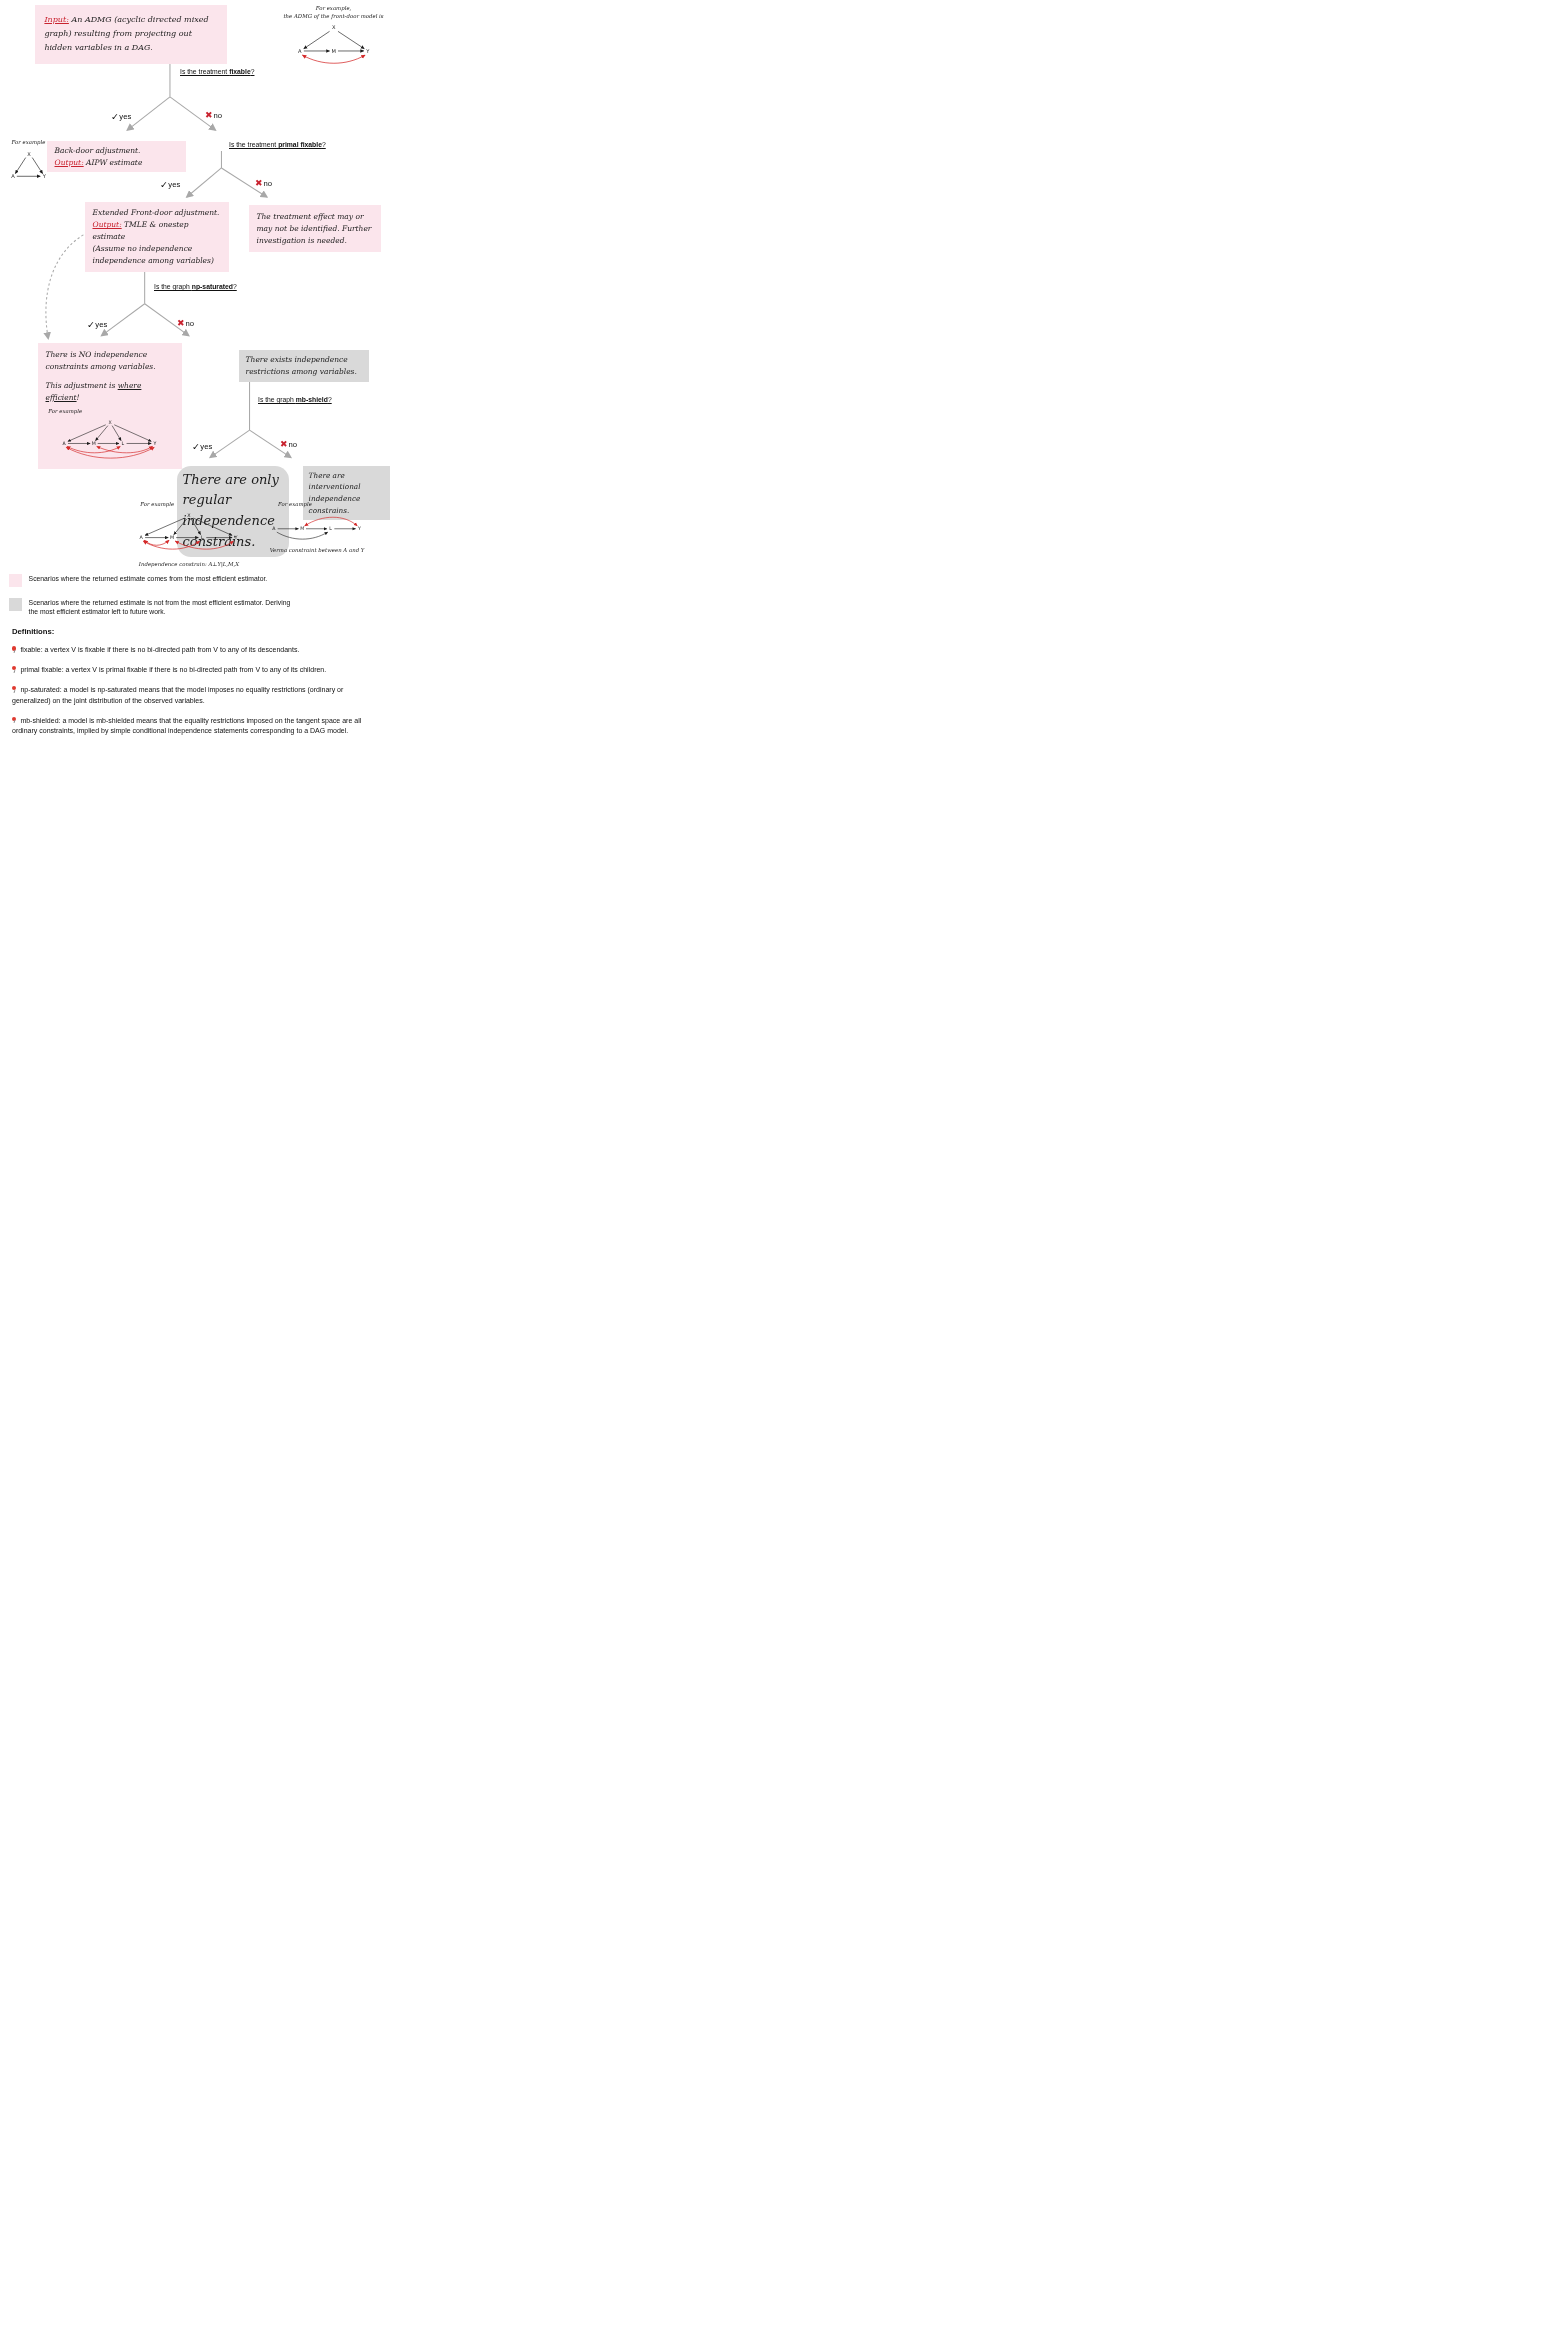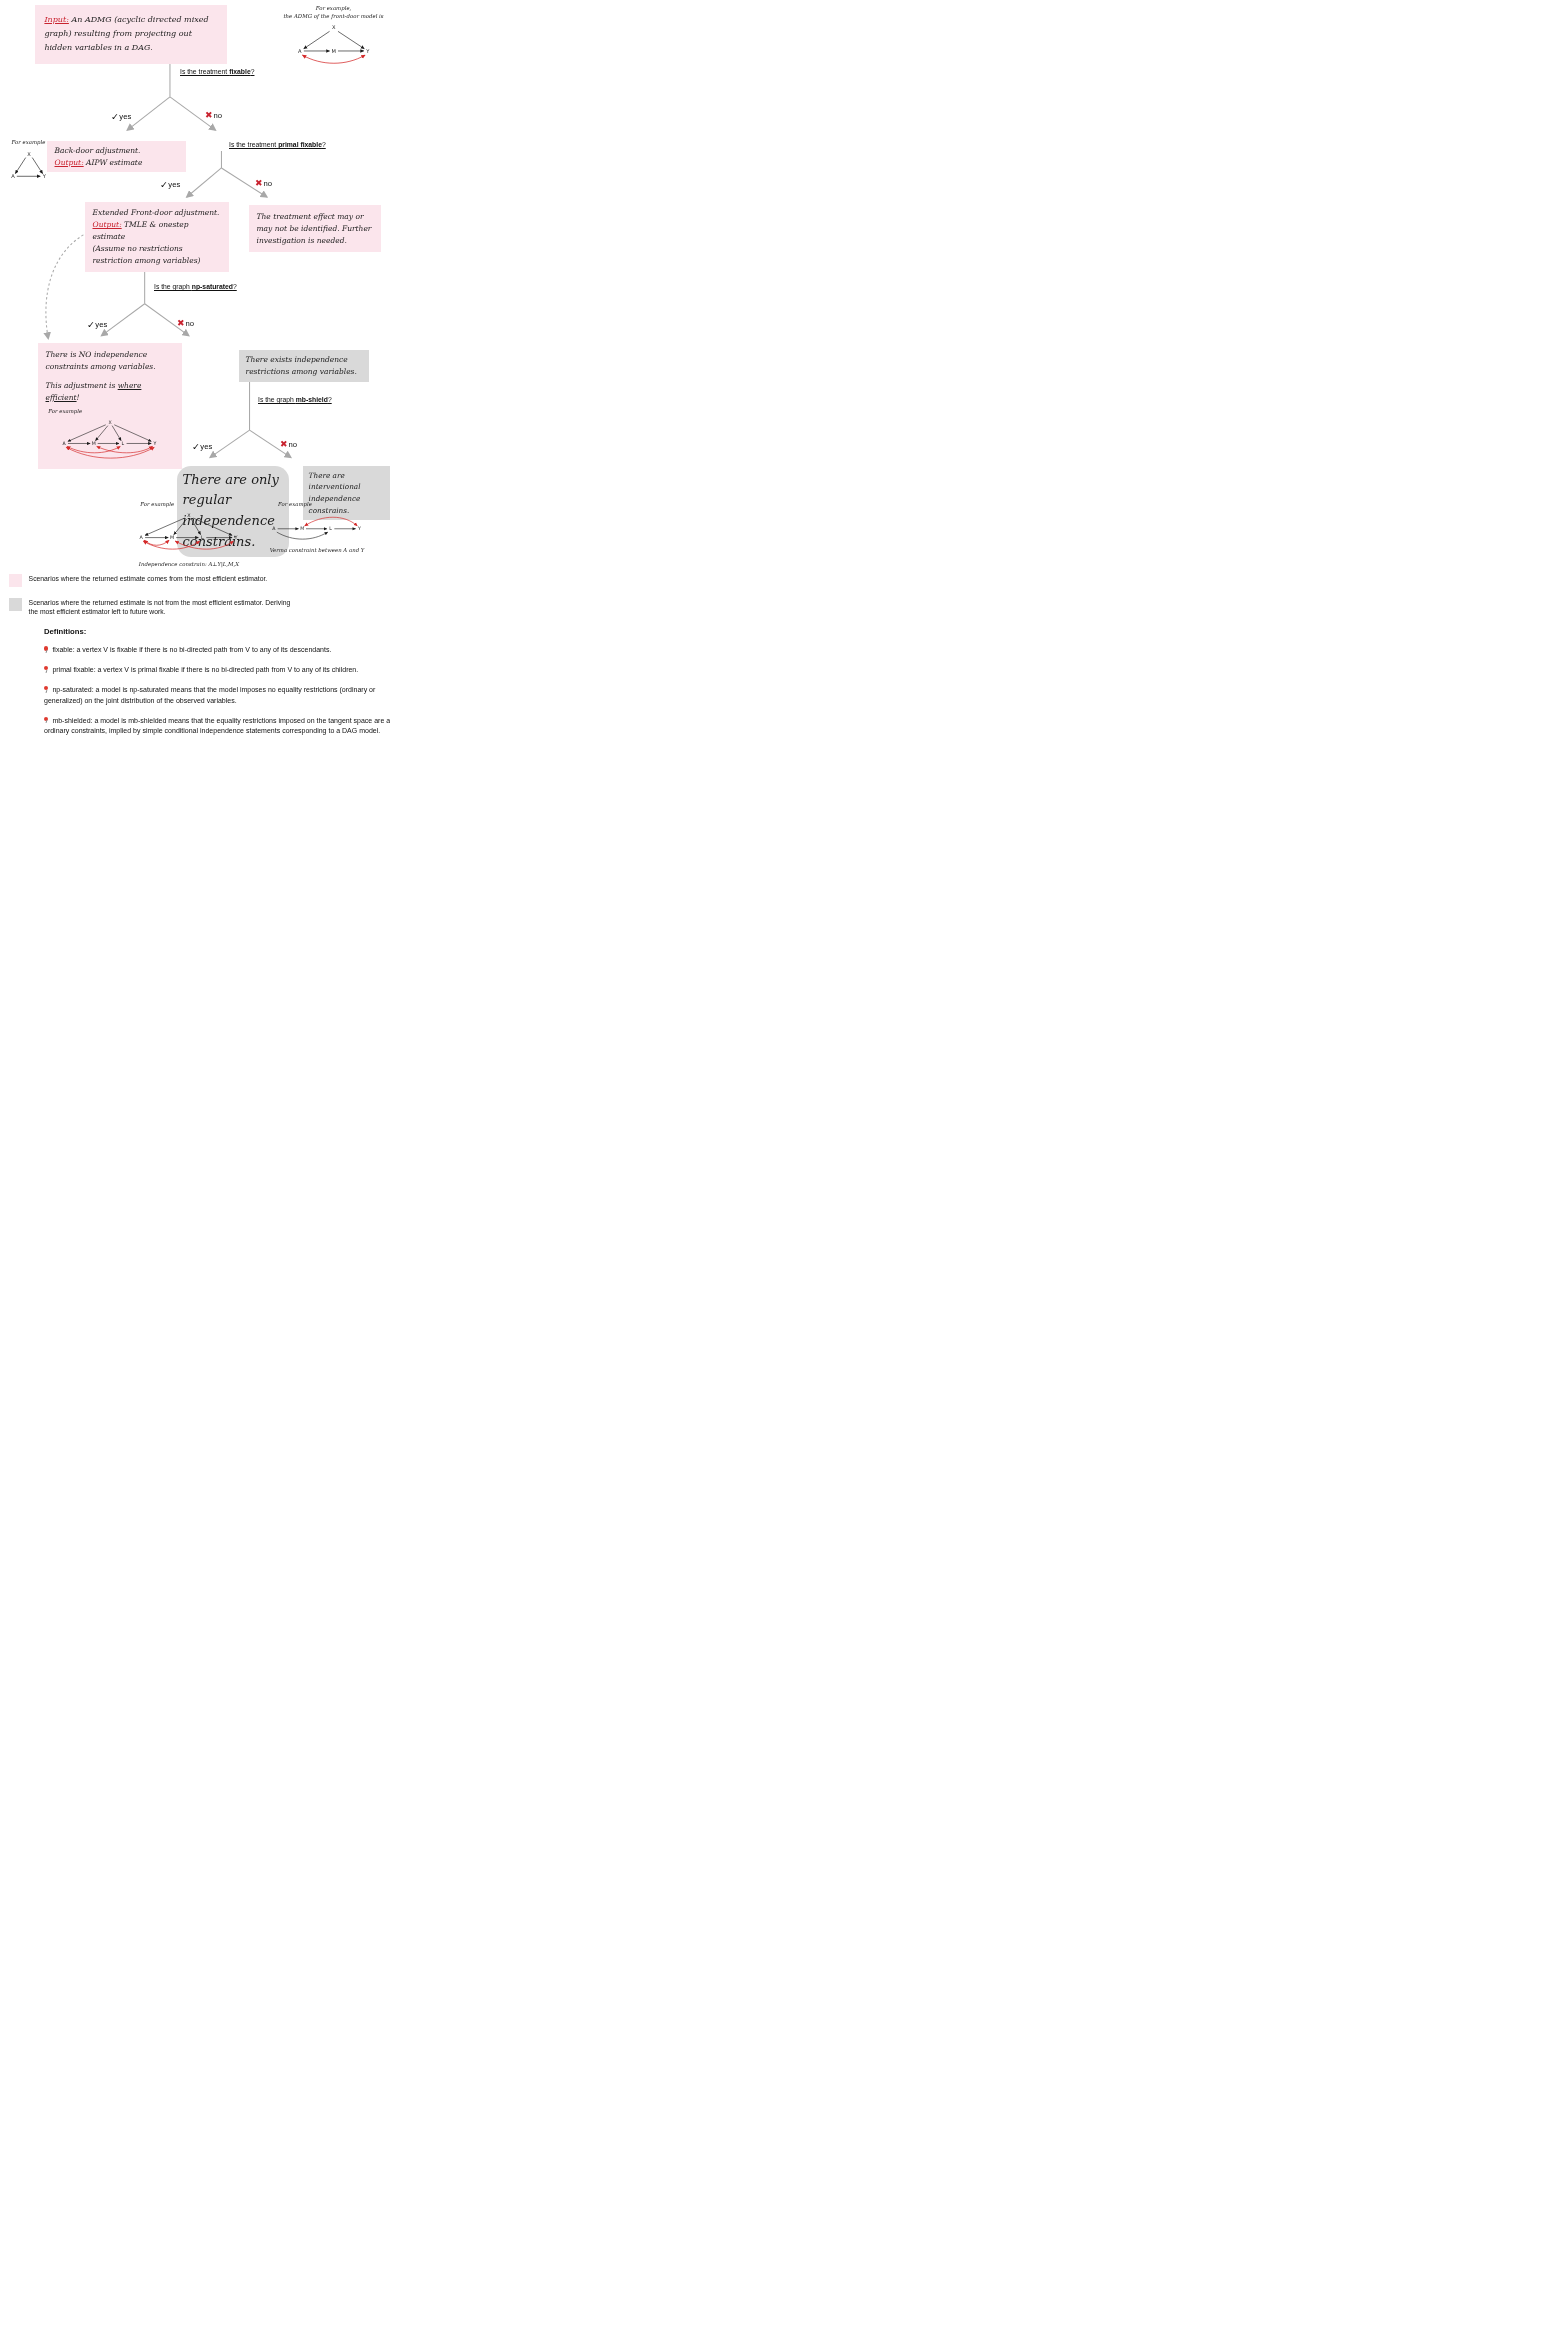--- a/index.html
+++ b/index.html
@@ -161,21 +161,21 @@
     <span class="cross">✖</span>
       <span>no</span>
   </div>
 
   <div class="box pink" style="left:85px; top:202px; width:144px; padding:5.2px 7.5px;">
     <div>Extended Front-door adjustment.</div>
     <div>
       <span class="red-u">Output:</span>
       <span>TMLE &amp; onestep estimate</span>
     </div>
-    <div>(Assume no restrictions restriction among variables)</div>
+    <div>(Assume no independence independence among variables)</div>
   </div>
 
   <div class="box pink" style="left:249px; top:205px; width:132px; padding:5.6px 7.5px;">
     <div>The treatment effect may or may not be identified. Further investigation is needed.</div>
   </div>
 
   <div class="q" style="left:154px; top:283px;">
     <span>Is the graph </span><b>np-saturated</b><span>?</span>
   </div>
 
@@ -295,21 +295,21 @@
 
   <div class="legend" style="left:9px; top:574px;">
     <div class="swatch" style="background:var(--pink,#fbe5ec);"></div>
     <div class="legend-text">Scenarios where the returned estimate comes from the most efficient estimator.</div>
   </div>
   <div class="legend" style="left:9px; top:598px;">
     <div class="swatch" style="background:var(--gray,#d9d9d9);"></div>
     <div class="legend-text">Scenarios where the returned estimate is not from the most efficient estimator. Deriving the most efficient estimator left to future work.</div>
   </div>
 
-  <div class="defs-block" style="left:12px; top:627px; width:356px;margin-left:32px;">
+  <div class="defs-block" style="left:12px; top:627px; width:356px;">
     <div class="defs-heading">Definitions:</div>
     <div class="def-item">
       <span class="pin"></span><span>fixable: a vertex V is fixable if there is no bi-directed path from V to any of its descendants.</span>
     </div>
     <div class="def-item">
       <span class="pin"></span><span>primal fixable: a vertex V is primal fixable if there is no bi-directed path from V to any of its children.</span>
     </div>
     <div class="def-item">
       <span class="pin"></span><span>np-saturated: a model is np-saturated means that the model imposes no equality restrictions (ordinary or generalized) on the joint distribution of the observed variables.</span>
     </div>

